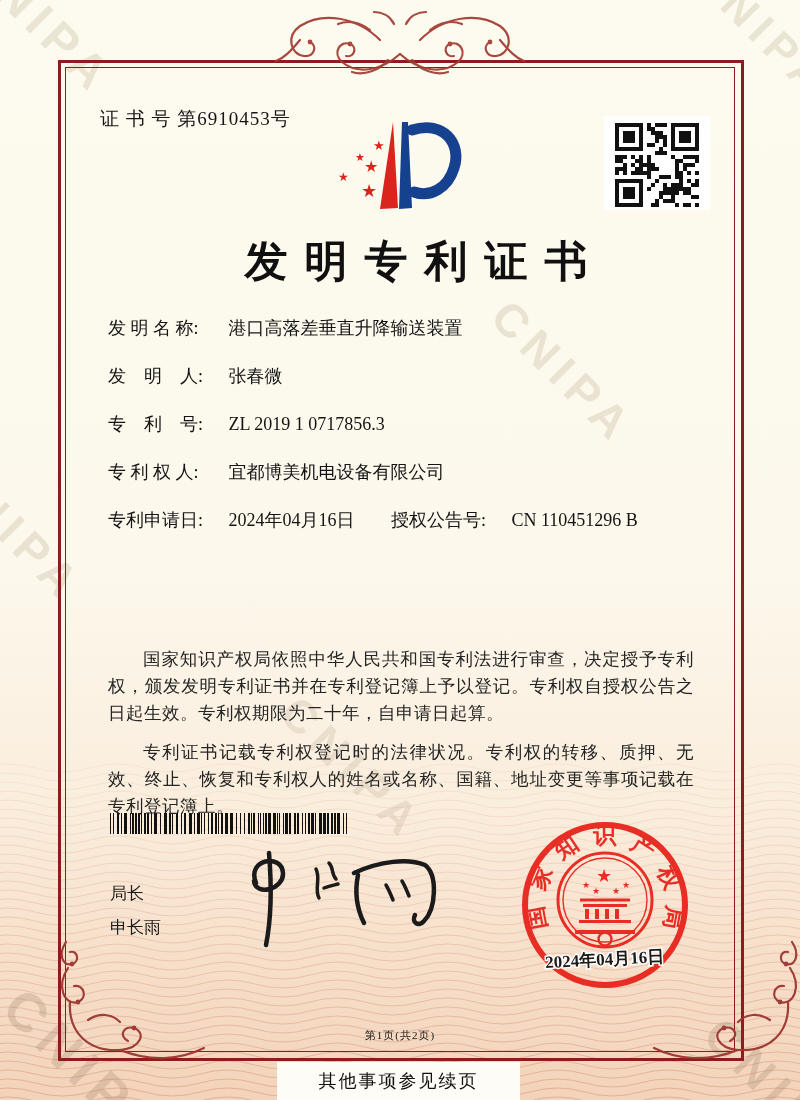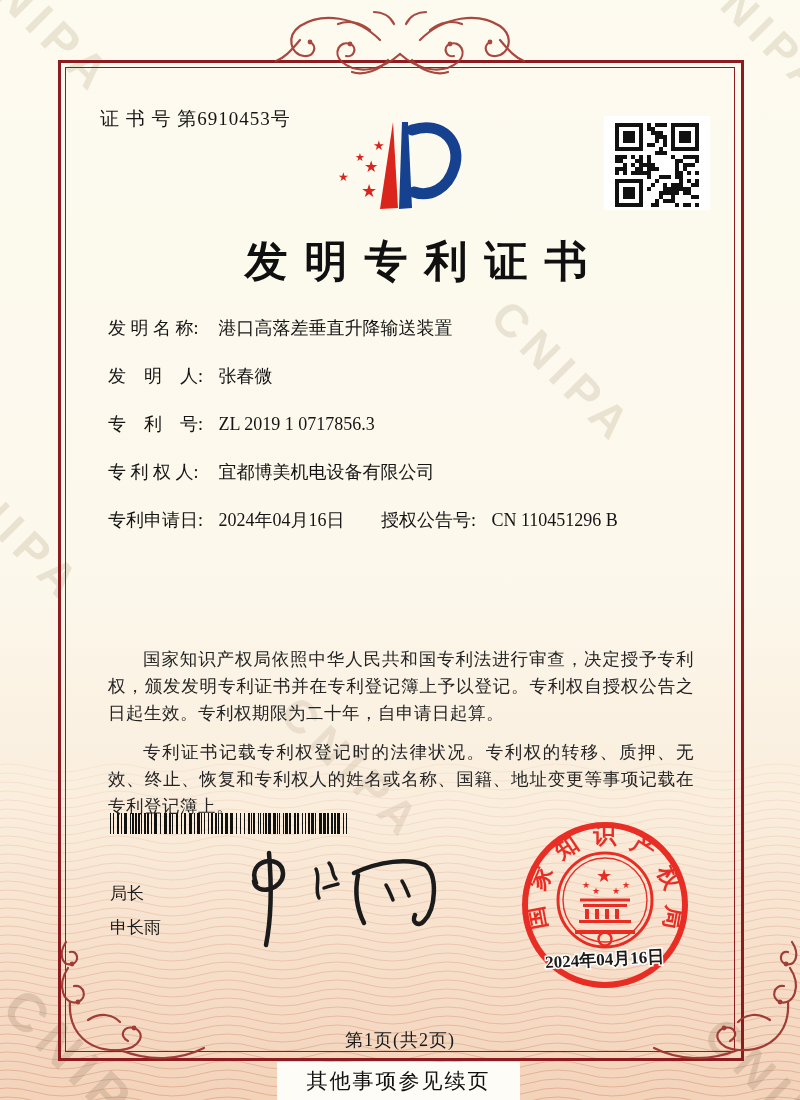--- a/index.html
+++ b/index.html
@@ -14,29 +14,29 @@
   .frame-outer{z-index:3;left:58px;top:60px;width:680px;height:995px;border:3px solid #8e1b1f;}
   .frame-inner{z-index:3;left:65px;top:67px;width:668px;height:983px;border:1px solid #8e1b1f;}
   .layer-decor{z-index:4;pointer-events:none;}
   .txt{z-index:5;}
   .cert-no{left:100px;top:106px;font-size:19px;letter-spacing:1px;color:#151515;}
   .title{left:0;top:217px;width:800px;text-align:center;font-size:43px;font-weight:700;
          letter-spacing:17px;padding-left:17px;box-sizing:border-box;color:#101010;margin:16px;}
   .fields{left:108px;top:316px;width:600px;font-size:18px;color:#141414;}
   .field-row{margin-bottom:26px;height:22px;white-space:nowrap;}
   .flabel{display:inline-block;min-width:100px;}
-  .fvalue{margin-left:6px;}
+  .fvalue{margin-left:16px;}
   .flabel2{margin-left:32px;}
   .paras{left:108px;top:646px;width:586px;font-size:17.5px;line-height:27px;color:#242424;
          letter-spacing:.5px;text-align:justify;}
   .paras p{margin:0 0 12px 0;text-indent:2em;}
   .signer{left:110px;font-family:"Liberation Sans","DejaVu Sans",sans-serif;font-size:17px;color:#1d1d1d;}
-  .pagenum{left:258px;top:1028px;width:284px;text-align:center;font-size:18px;color:#1a1a1a;letter-spacing:1px;}
+  .pagenum{left:258px;top:1028px;width:284px;text-align:center;font-size:11px;color:#1a1a1a;letter-spacing:1px;}
   .contbox{left:277px;top:1062px;width:243px;height:38px;background:#fdfcf6;z-index:5;
-           display:flex;align-items:center;justify-content:center;font-size:21px;color:#101010;letter-spacing:2px;}
+           display:flex;align-items:center;justify-content:center;font-size:18px;color:#101010;letter-spacing:2px;}
 </style>
 </head>
 <body>
 
 <div class="page">
 
   <svg id="waves" class="abs layer-waves" width="800" height="1100" viewBox="0 0 800 1100" style="left:0;top:0;">
       <path d="M -20 768 Q 7.5 760 35 768 Q 62.5 776 90 768 Q 117.5 760 145 768 Q 172.5 776 200 768 Q 227.5 760 255 768 Q 282.5 776 310 768 Q 337.5 760 365 768 Q 392.5 776 420 768 Q 447.5 760 475 768 Q 502.5 776 530 768 Q 557.5 760 585 768 Q 612.5 776 640 768 Q 667.5 760 695 768 Q 722.5 776 750 768 Q 777.5 760 805 768 Q 832.5 776 860 768" fill="none" stroke="rgba(205,130,100,0.10)" stroke-width="1"></path>
       <path d="M -20 777 Q 7.5 769 35 777 Q 62.5 785 90 777 Q 117.5 769 145 777 Q 172.5 785 200 777 Q 227.5 769 255 777 Q 282.5 785 310 777 Q 337.5 769 365 777 Q 392.5 785 420 777 Q 447.5 769 475 777 Q 502.5 785 530 777 Q 557.5 769 585 777 Q 612.5 785 640 777 Q 667.5 769 695 777 Q 722.5 785 750 777 Q 777.5 769 805 777 Q 832.5 785 860 777" fill="none" stroke="rgba(205,130,100,0.11)" stroke-width="1"></path>
       <path d="M -20 786 Q 7.5 778 35 786 Q 62.5 794 90 786 Q 117.5 778 145 786 Q 172.5 794 200 786 Q 227.5 778 255 786 Q 282.5 794 310 786 Q 337.5 778 365 786 Q 392.5 794 420 786 Q 447.5 778 475 786 Q 502.5 794 530 786 Q 557.5 778 585 786 Q 612.5 794 640 786 Q 667.5 778 695 786 Q 722.5 794 750 786 Q 777.5 778 805 786 Q 832.5 794 860 786" fill="none" stroke="rgba(205,130,100,0.12)" stroke-width="1"></path>

